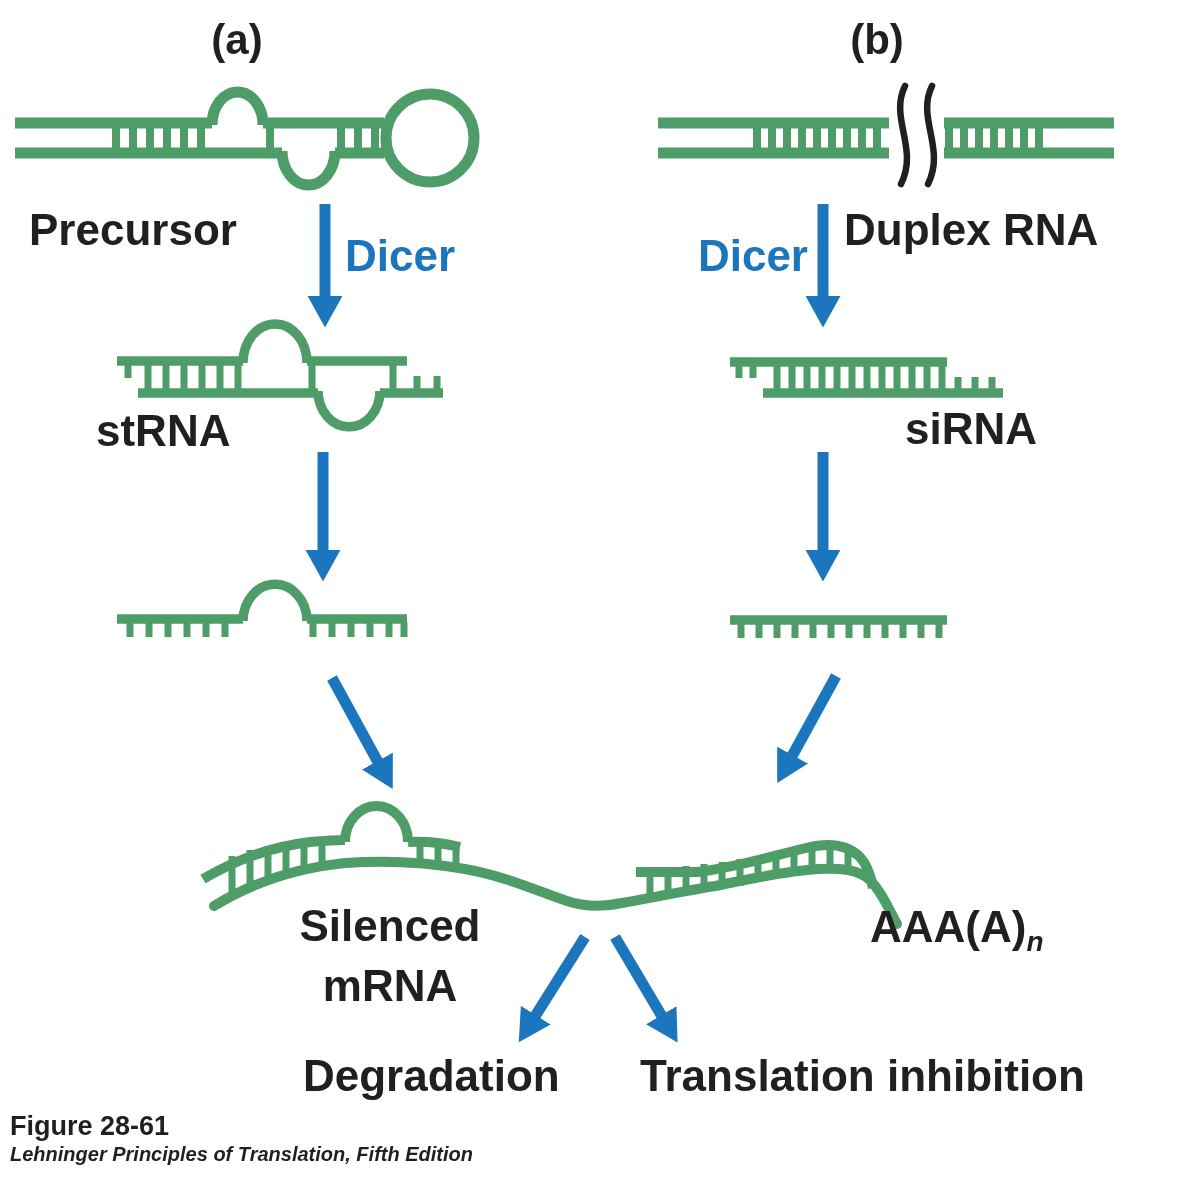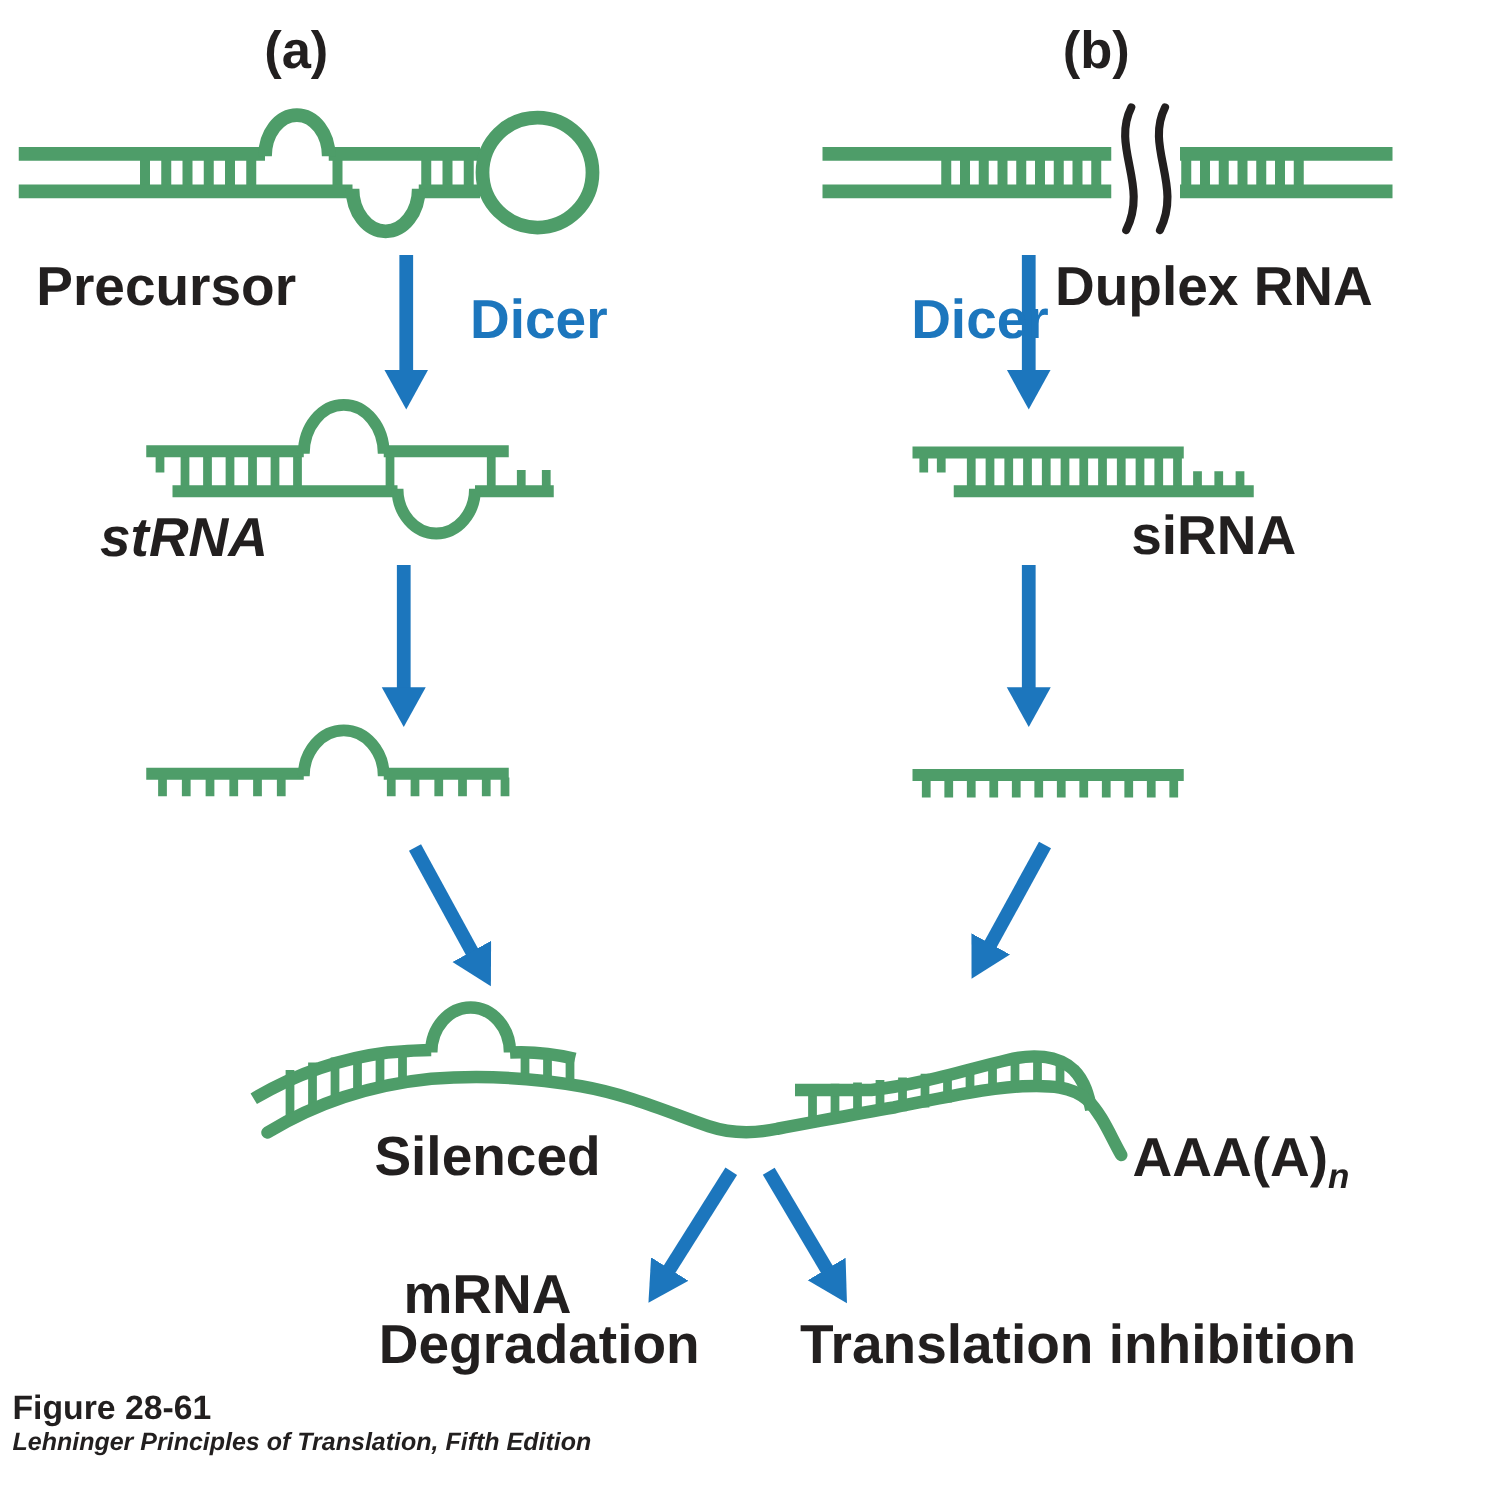--- a/index.html
+++ b/index.html
@@ -13,21 +13,21 @@
     font-family:"Liberation Sans","DejaVu Sans",sans-serif;
   }
   .stage{position:absolute;inset:0;width:1200px;height:1200px;}
   svg.diagram{position:absolute;left:0;top:0;}
   .lbl{
     position:absolute;color:var(--black);font-weight:700;line-height:1.05;
     white-space:nowrap;letter-spacing:0px;
   }
   .lbl.big{font-size:44px;}
   .lbl.panel{font-size:42px;}
-  .lbl.blue{color:var(--blue);margin-left:31px;}
+  .lbl.blue{color:var(--blue);}
   .center{text-align:center;}
   .right{text-align:right;}
   .polya-sub{font-style:italic;font-size:28px;vertical-align:-9px;}
   .cap-num{position:absolute;font-size:27px;font-weight:700;color:var(--black);line-height:1.1;}
   .cap-book{position:absolute;font-size:20px;font-weight:700;font-style:italic;color:var(--black);line-height:1.1;}
   .cap-copy{position:absolute;font-size:19px;font-weight:400;color:#333;line-height:1.1;}
   
   .strand{stroke:var(--green);stroke-width:11;fill:none;stroke-linecap:butt;}
   .strand-m{stroke:var(--green);stroke-width:10;fill:none;}
   .strand-t{stroke:var(--green);stroke-width:9.5;fill:none;}
@@ -125,27 +125,27 @@
 
   <div class="lbl panel center" style="left:197px;top:18px;width:80px;">(a)</div>
   <div class="lbl panel center" style="left:837px;top:18px;width:80px;">(b)</div>
 
   <div class="lbl big" style="left:29px;top:207px;">Precursor</div>
   <div class="lbl big blue" style="left:345px;top:233px;">Dicer</div>
 
   <div class="lbl big blue right" style="left:688px;top:233px;width:120px;">Dicer</div>
   <div class="lbl big" style="left:824px;top:207px;margin-left:20px;">Duplex RNA</div>
 
-  <div class="lbl big" style="left:80px;top:408px;font-style:italic;">stRNA</div>
+  <div class="lbl big" style="left:96px;top:408px;">stRNA</div>
   <div class="lbl big" style="left:905px;top:406px;">siRNA</div>
 
   <div class="lbl big center" style="left:240px;top:903px;width:300px;">Silenced</div>
-  <div class="lbl big center" style="left:240px;top:1013px;width:300px;">mRNA</div>
+  <div class="lbl big center" style="left:240px;top:963px;width:300px;">mRNA</div>
 
-  <div class="lbl big" style="left:906px;top:904px;text-align:right;">
+  <div class="lbl big" style="left:870px;top:904px;text-align:right;">
     <span>AAA(A)</span><span class="polya-sub">n</span>
   </div>
 
   <div class="lbl big" style="left:303px;top:1053px;">Degradation</div>
   <div class="lbl big" style="left:640px;top:1053px;">Translation inhibition</div>
 
   <div class="cap-num" style="left:10px;top:1112px;">Figure 28-61</div>
   <div class="cap-book" style="left:10px;top:1143px;">Lehninger Principles of Translation, Fifth Edition</div>
 </div>
 

